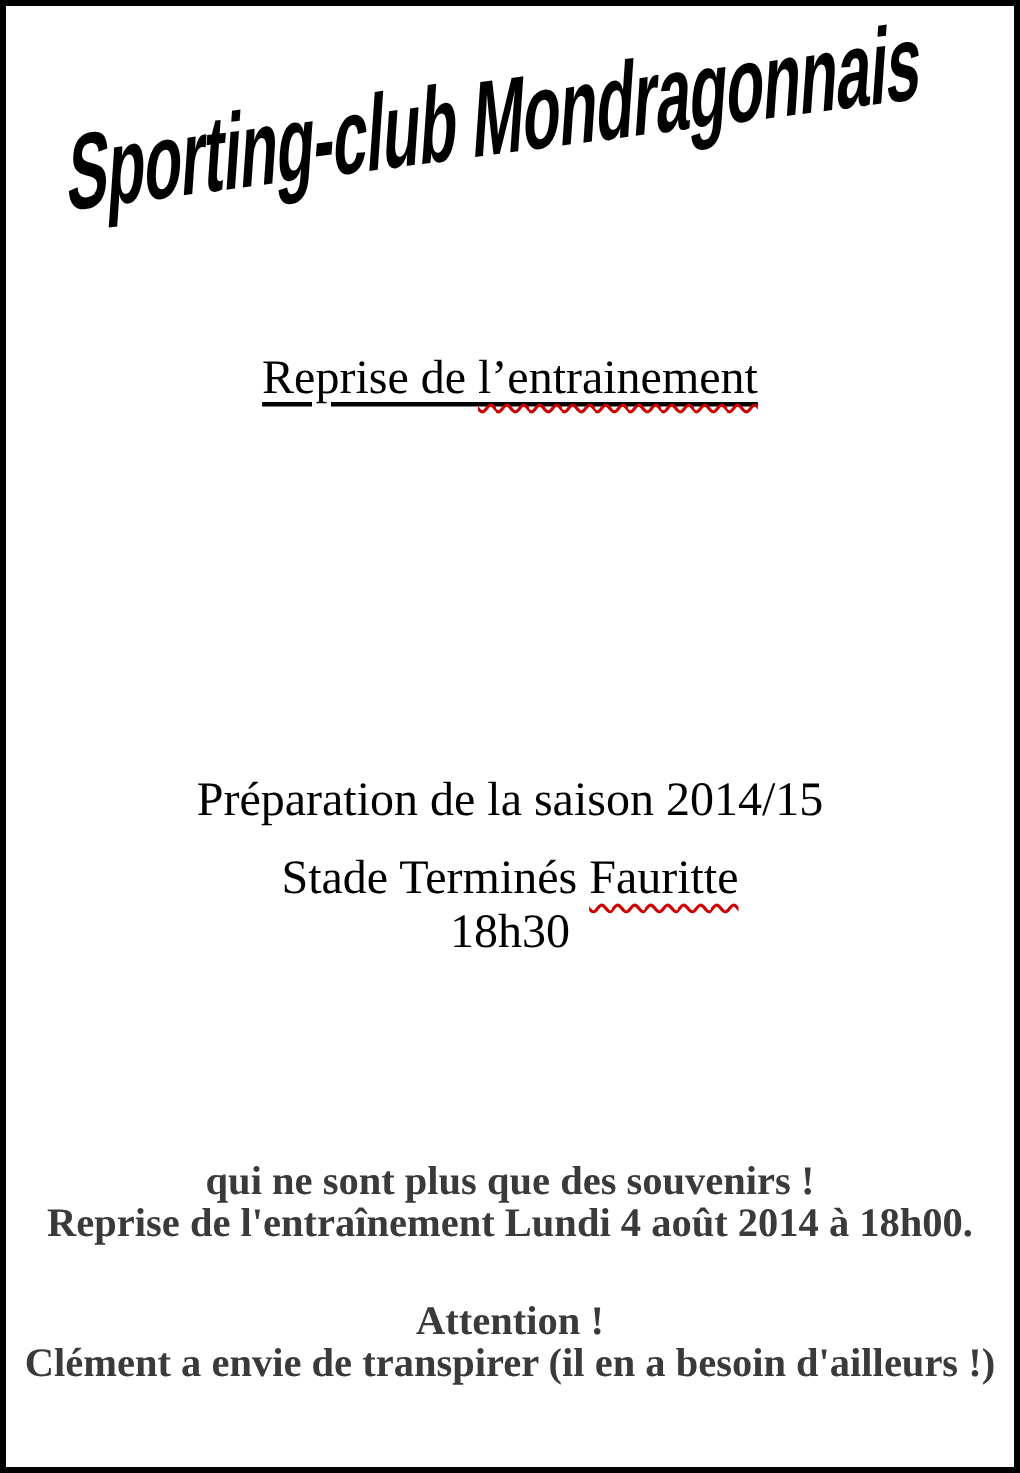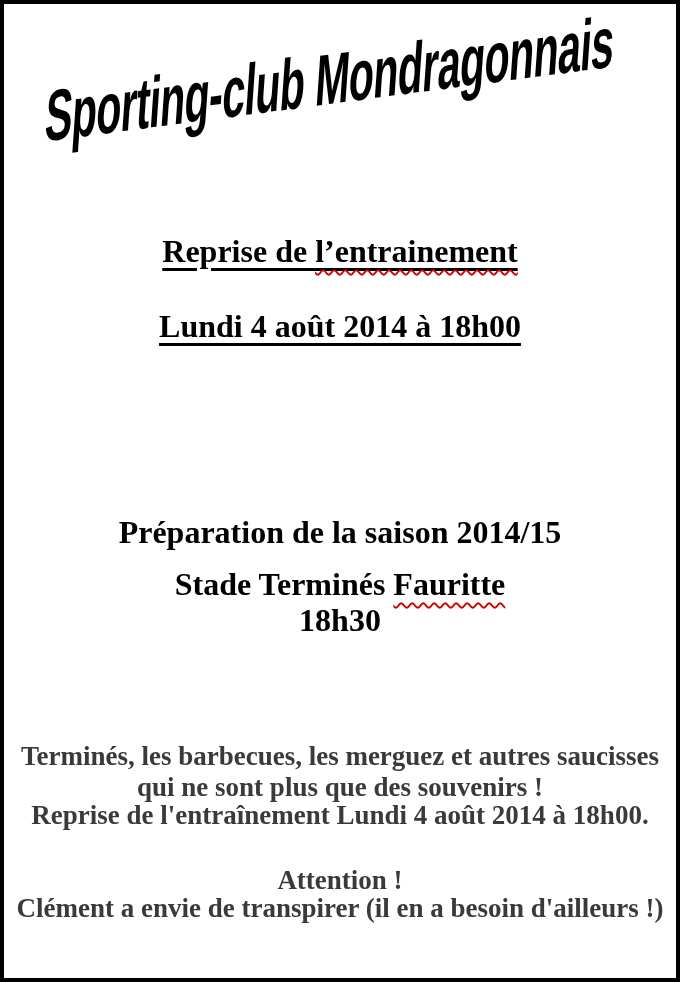--- a/index.html
+++ b/index.html
@@ -33,21 +33,21 @@
     transform-origin: 0 0;
   }
   .line {
     position: absolute;
     left: 0;
     right: 0;
     text-align: center;
     white-space: nowrap;
   }
   .h {
-    font-weight: 700;
+    font-weight: 400;
     font-size: 32px;
     line-height: 1.2;
     color: #000000;
   }
   .note {
     font-weight: 700;
     font-size: 27px;
     line-height: 1.15;
     color: #3a3a3a;
   }
@@ -71,41 +71,35 @@
 <div class="page">
 
   <div class="title-wrap">
     <span class="title-text">Sporting-club Mondragonnais</span>
   </div>
 
   <div class="line h" style="top:228px">
     <span class="ul"><span>Reprise de </span><span class="misspelled">l’entrainement</span></span>
   </div>
 
-  <div class="line h" style="top:303px">
-    <span class="ul">Lundi 4 août 2014 à 18h00</span>
-  </div>
 
 
   <div class="line h" style="top:509px">
     <span>Préparation de la saison 2014/15</span>
   </div>
 
   <div class="line h" style="top:561px">
     <span>Stade Terminés </span><span class="misspelled">Fauritte</span>
   </div>
 
   <div class="line h" style="top:597px">
     <span>18h30</span>
   </div>
 
 
-  <div class="line note" style="top:737px">
-    <span>Terminés, les barbecues, les merguez et autres saucisses</span>
-  </div>
 
   <div class="line note" style="top:768px">
     <span>qui ne sont plus que des souvenirs !</span>
   </div>
 
   <div class="line note" style="top:796px">
     <span>Reprise de l'entraînement Lundi 4 août 2014 à 18h00.</span>
   </div>
 
   <div class="line note" style="top:889px">

